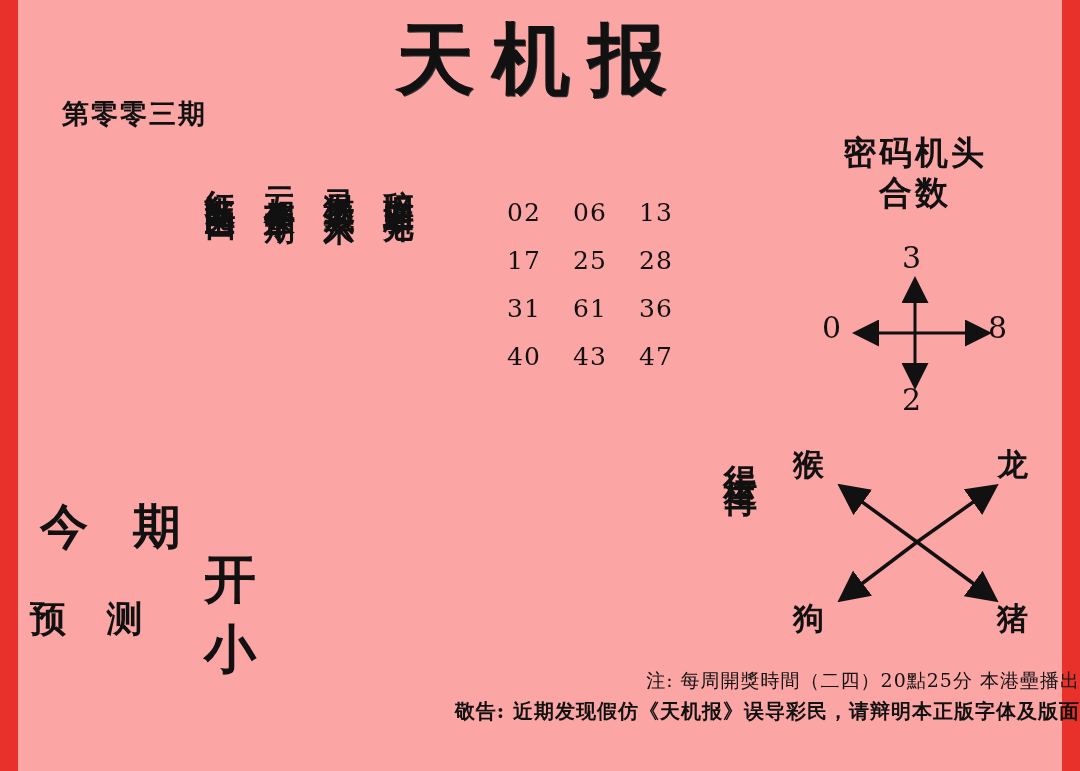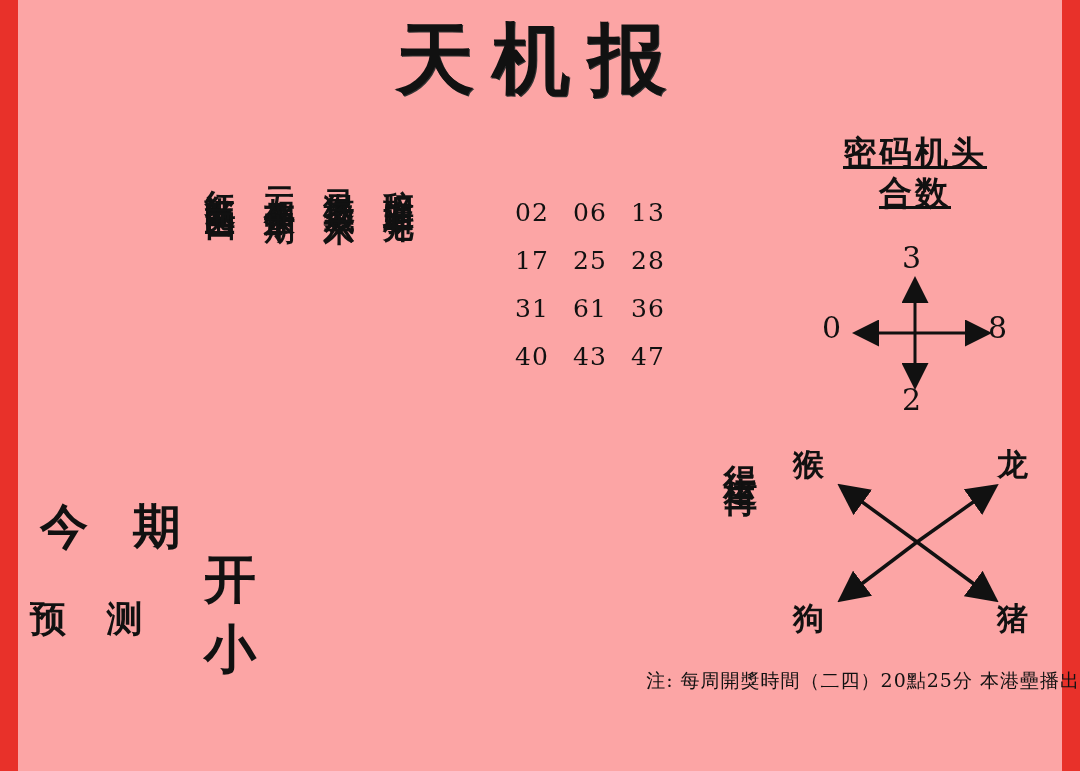--- a/index.html
+++ b/index.html
@@ -93,21 +93,21 @@
   }
   .rec-rows {
     position: absolute;
     top: 198px;
     left: 470px;
     width: 240px;
   }
   .rec-row {
     display: flex;
     justify-content: center;
-    gap: 20px;
+    gap: 28px;
     font-family: "DejaVu Serif", "Liberation Serif", serif;
     font-size: 25px;
     color: #111;
     margin-bottom: 19px;
     letter-spacing: 1px;
   }
   .rec-num { width: 38px; text-align: center; }
 
   
   #code-title {
@@ -115,21 +115,20 @@
     top: 133px;
     left: 800px;
     width: 230px;
     text-align: center;
     font-size: 33px;
     letter-spacing: 3px;
     font-family: "DejaVu Serif", "Liberation Serif", serif;
     font-weight: bold;
     color: #111;
     line-height: 1.22;
-    text-decoration: underline;
   }
   #cross-num {
     position: absolute;
     top: 238px;
     left: 810px;
     width: 215px;
     height: 190px;
   }
   #cross-num .n {
     position: absolute;
@@ -205,20 +204,21 @@
 </head>
 <body>
 
 <div id="page">
 
   <div class="edge-bar left"></div>
   <div class="edge-bar right"></div>
 
   <div class="masthead">天机报</div>
 
+  <div class="issue">第零零三期</div>
 
   <div class="vcols">
     <div class="vcol">辞旧迎新三七开</div>
     <div class="vcol">灵猴扬威二六来</div>
     <div class="vcol">二五相伴中本期</div>
     <div class="vcol">红波当旺出三四</div>
   </div>
 
 
   <div class="rec-rows">
@@ -287,14 +287,15 @@
     <span class="z br">猪</span>
   </div>
 
   <div id="pred">
     <div class="p1">今 期</div>
     <div class="p2">开 小</div>
     <div class="p3">预 测</div>
   </div>
 
   <div class="footnote" id="note1">注: 每周開獎時間（二四）20點25分 本港壘播出</div>
+  <div class="footnote" id="note2">敬告: 近期发现假仿《天机报》误导彩民，请辩明本正版字体及版面</div>
 
 </div>
 
 </body></html>

